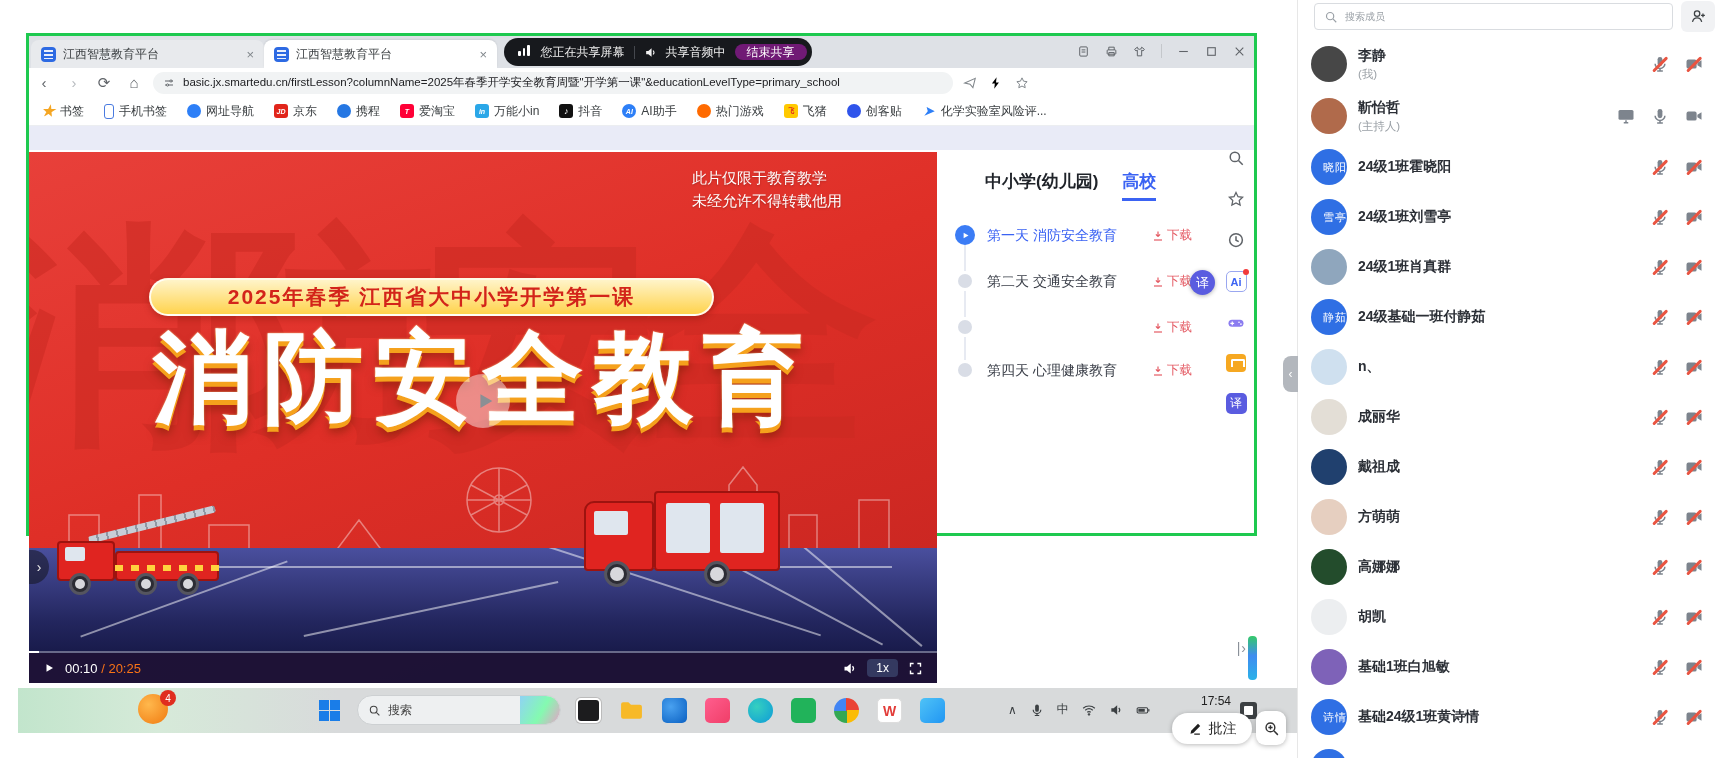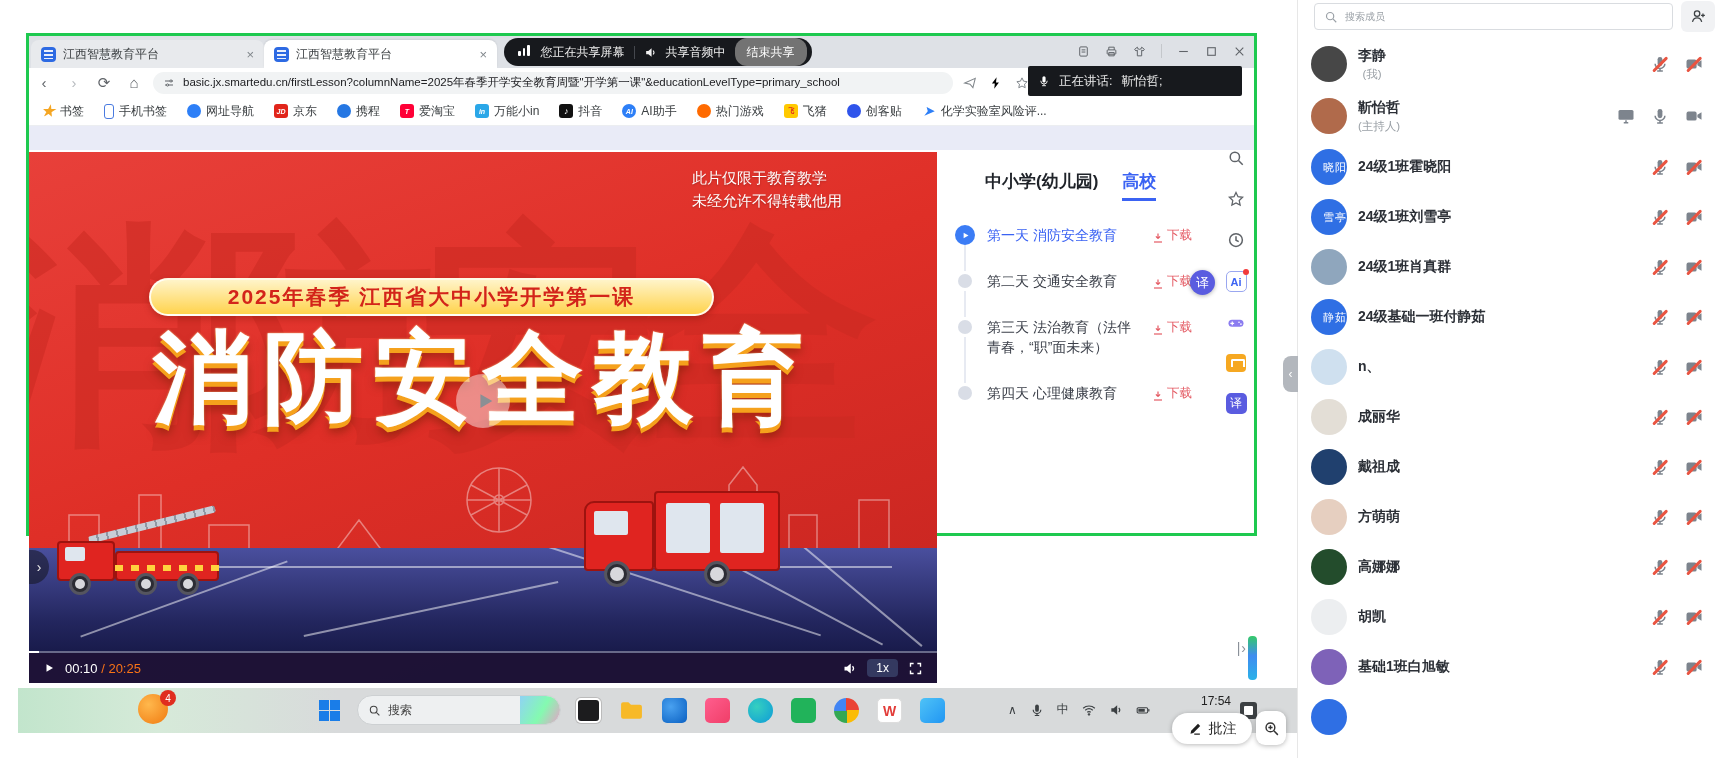--- a/index.html
+++ b/index.html
@@ -94,21 +94,21 @@
   .ctabs { display:flex; gap:24px; margin:8px 0 24px 30px; align-items:baseline; }
   .ctab1 { font-size:17px; font-weight:bold; color:#1f2329; }
   .ctab2 { font-size:17px; font-weight:bold; color:#3b63f3; border-bottom:3px solid #3b63f3; padding-bottom:5px; }
   .lesson { display:flex; margin-bottom:26px; position:relative; }
   .lline { position:absolute; left:9px; top:20px; bottom:-26px; width:2px; background:#e7eaf2; }
   .ldot { width:14px; height:14px; border-radius:50%; background:#d9dde6; margin:3px 3px 0 3px; flex:none; }
   .ldot-play { width:20px; height:20px; border-radius:50%; background:#3b7cf5; flex:none; display:flex; align-items:center; justify-content:center; }
   .ldot-play svg { width:9px; height:9px; fill:#fff; margin-left:1px; }
   .ltitle { font-size:14px; color:#3c404a; width:152px; margin-left:12px; line-height:20px; }
   .lesson.active .ltitle { color:#3b63f3; }
-  .ldl { position:absolute; right:62px; top:2px; display:flex; align-items:flex-end; gap:3px;
+  .ldl { position:absolute; right:62px; top:2px; display:flex; align-items:center; gap:3px;
          color:#e45b64; font-size:12.5px; white-space:nowrap; }
   .ldl svg { width:12px; height:12px; stroke:#e45b64; }
 
   
   .rail { position:absolute; right:5px; top:112px; width:26px; display:flex; flex-direction:column; align-items:center; gap:21px; }
   .rail .ri { width:20px; height:20px; color:#5f6368; display:flex; align-items:center; justify-content:center; }
   .rail svg { width:18px; height:18px; }
   .ai-badge { width:21px; height:21px; border:1.5px solid #9aa7f0; border-radius:5px; color:#3b63f3;
               font-size:11px; font-weight:bold; display:flex; align-items:center; justify-content:center; position:relative; background:#fff; }
   .ai-badge::after { content:""; position:absolute; right:-3px; top:-3px; width:6px; height:6px; border-radius:50%; background:#f23a3a; }
@@ -123,21 +123,21 @@
               box-shadow:0 1px 4px rgba(0,0,0,.3); z-index:30; }
   .scroll-thumb { position:absolute; left:1248px; top:636px; width:9px; height:44px; border-radius:4px;
                   background:linear-gradient(#35c96a,#3f8cf0 45%,#2ab2e8); z-index:25; }
 
   
   .share-pill { position:absolute; left:504px; top:38px; height:28px; border-radius:14px; background:#17191d;
                 display:flex; align-items:center; padding:0 5px 0 14px; gap:9px; z-index:40; color:#f1f1f1; font-size:12px; }
   .share-pill .bars i { display:inline-block; width:2.5px; background:#fff; margin-right:2px; border-radius:1px; }
   .share-pill .sep { width:1px; height:13px; background:#45484e; }
   .share-pill svg { width:13px; height:13px; fill:#f1f1f1; }
-  .stop-btn { background:#737373; color:#fff; border-radius:12px; height:28px; padding:0 12px;
+  .stop-btn { background:#701a75; color:#fff; border-radius:12px; height:16px; padding:0 12px;
               display:flex; align-items:center; font-size:12px; }
   .speak-box { position:absolute; left:1028px; top:66px; width:214px; height:30px; background:#17191d;
                border-radius:2px; display:flex; align-items:center; padding:0 10px; gap:9px; z-index:40;
                color:#e8e8e8; font-size:12.5px; }
   .speak-box svg { width:12px; height:12px; fill:#fff; }
 
   
   .taskbar { position:absolute; left:18px; top:688px; width:1279px; height:45px;
              background:linear-gradient(90deg,#c2e5cc 0,#d6ead9 140px,#d8dadb 320px,#d8dadb 100%);
              display:flex; align-items:center; }
@@ -182,21 +182,21 @@
              display:flex; align-items:center; padding-left:9px; gap:7px; color:#9aa0a6; font-size:10px; }
   .psearch svg { width:14px; height:14px; }
   .addbtn { position:absolute; left:383px; top:1px; width:34px; height:31px; background:#f1f2f4; border-radius:6px;
             display:flex; align-items:center; justify-content:center; color:#3c4043; }
   .addbtn svg { width:17px; height:17px; }
   .mlist { position:absolute; left:0; top:38px; width:100%; }
   .mrow { position:relative; height:50px; display:flex; align-items:center; padding-left:13px; }
   .mrow.tall { height:52px; }
   .avatar { width:36px; height:36px; border-radius:50%; flex:none; display:flex; align-items:center; justify-content:flex-end;
             color:#fff; font-size:11px; letter-spacing:1px; overflow:hidden; }
-  .mtxt { margin-left:11px;text-align:center; }
+  .mtxt { margin-left:11px; }
   .mname { font-size:14px; color:#2b2f36; font-weight:600; }
   .msub { font-size:11.5px; color:#9aa0a6; margin-top:2px; }
   .stats { position:absolute; right:28px; display:flex; gap:16px; align-items:center; }
   .stat { position:relative; width:18px; height:18px; color:#7d848d; }
   .stat svg { width:18px; height:18px; fill:#7d848d; }
   .stat.muted::after { content:""; position:absolute; left:-1px; top:8px; width:20px; height:2.5px; background:#e95441;
                        transform:rotate(-45deg); border-radius:2px; }
 </style>
 </head>
 <body>
@@ -525,21 +525,20 @@
           <span class="ldl">
               <svg fill="none">
                 <use href="#s-down"></use>
               </svg>
               <span>下载</span>
             </span>
         </div>
         <div class="lesson">
           <span class="lline"></span>
           <span class="ldot"></span>
-          <span class="ltitle">第三天 法治教育（法伴青春，“职”面未来）</span>
           <span class="ldl">
               <svg fill="none">
                 <use href="#s-down"></use>
               </svg>
               <span>下载</span>
             </span>
         </div>
         <div class="lesson">
           <span class="ldot"></span>
           <span class="ltitle">第四天 心理健康教育</span>
@@ -588,27 +587,20 @@
     <span class="bars"><i style="height:5px"></i><i style="height:8px"></i><i style="height:11px"></i></span>
     <span>您正在共享屏幕</span>
     <span class="sep"></span>
     <svg>
         <use href="#s-speaker"></use>
       </svg>
     <span>共享音频中</span>
     <span class="stop-btn">结束共享</span>
   </div>
 
-  <div class="speak-box">
-    <svg>
-        <use href="#s-mic"></use>
-      </svg>
-    <span>正在讲话:</span>
-    <span>靳怡哲;</span>
-  </div>
 
   <div class="taskbar">
     <div class="tb-360">
       <span class="badge">4</span>
     </div>
     <div class="tb-start"></div>
     <div class="tb-search">
       <svg fill="none" stroke="#555">
           <use href="#s-search"></use>
         </svg>
@@ -895,23 +887,39 @@
         <span class="stats">
             <span class="stat muted"><svg>
                 <use href="#s-mic"></use>
               </svg></span>
             <span class="stat muted"><svg>
                 <use href="#s-cam"></use>
               </svg></span>
           </span>
       </div>
 
-
       <div class="mrow">
         <span class="avatar" style="background: rgb(47, 111, 228);">
+            <span>诗情</span>
+          </span>
+        <div class="mtxt">
+            <div class="mname">基础24级1班黄诗情</div>
+          </div>
+        <span class="stats">
+            <span class="stat muted"><svg>
+                <use href="#s-mic"></use>
+              </svg></span>
+            <span class="stat muted"><svg>
+                <use href="#s-cam"></use>
+              </svg></span>
+          </span>
+      </div>
+
+      <div class="mrow">
+        <span class="avatar" style="background: rgb(47, 111, 228);">
             <span></span>
           </span>
       </div>
 
     </div>
   </div>
 
 </div>
 
 </body></html>

